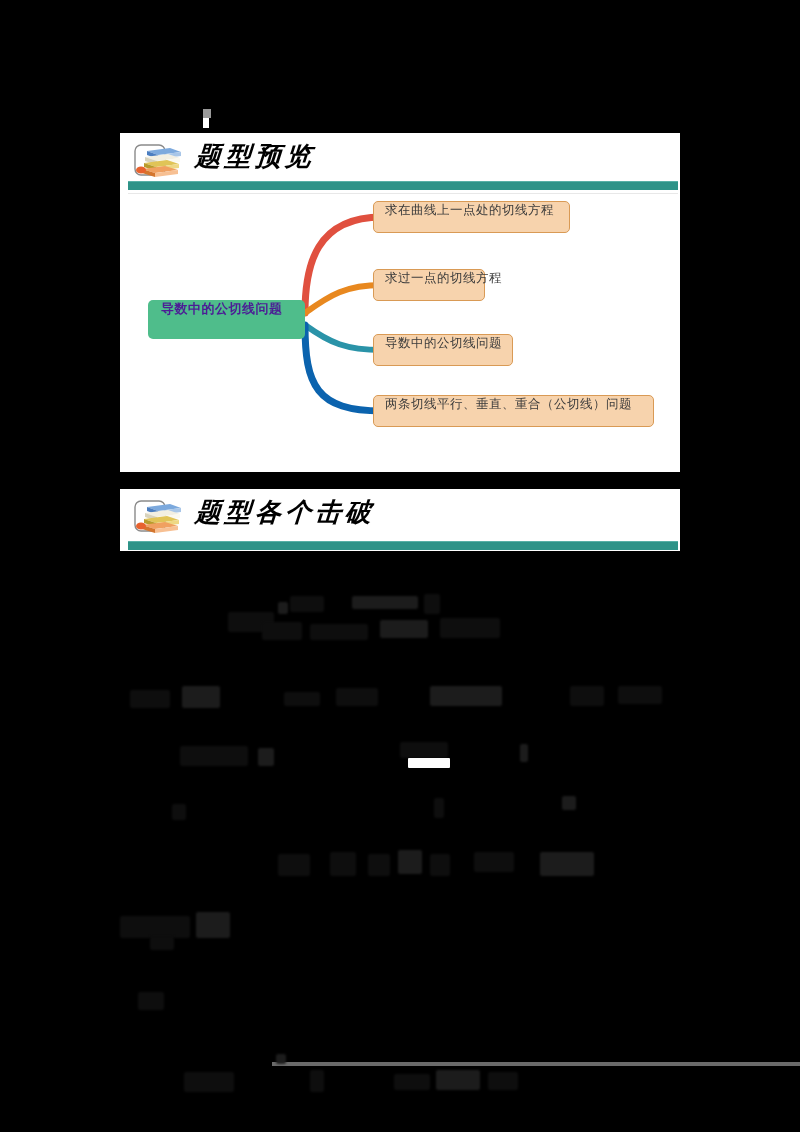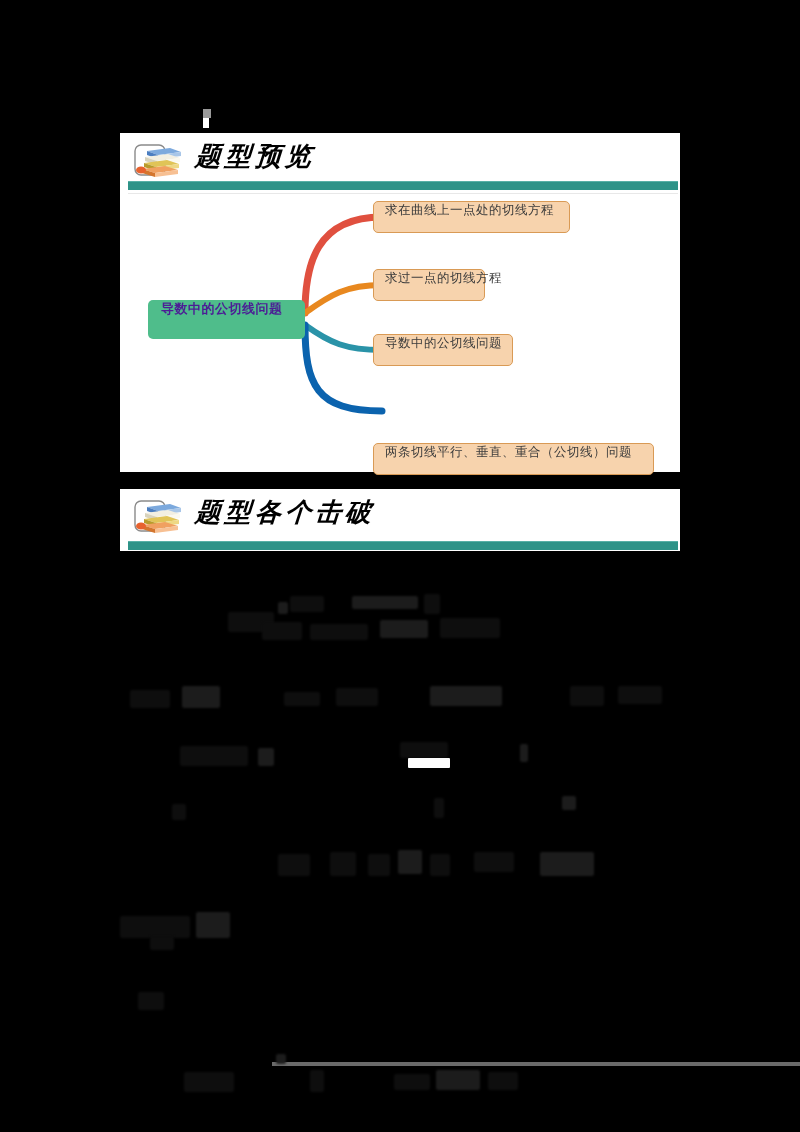--- a/index.html
+++ b/index.html
@@ -131,21 +131,21 @@
     border-radius: 5px;
     color: #3b3b3b;
     font-size: 12.5px;
     padding-left: 11px;
     padding-right: 11px;
     letter-spacing: 0.5px;
   }
   .leaf-0 { left: 253px; top: 6px;   width: 197px; height: 32px; }
   .leaf-1 { left: 253px; top: 74px;  width: 112px; height: 32px; }
   .leaf-2 { left: 253px; top: 139px; width: 140px; height: 32px; }
-  .leaf-3 { left: 253px; top: 200px; width: 281px; height: 32px; margin-top: 48px; }
+  .leaf-3 { left: 253px; top: 200px; width: 281px; height: 32px; }
 
   
   .body-content {
     position: absolute;
     left: 0;
     top: 560px;
     width: 800px;
     height: 572px;
     background: #000000;
     overflow: hidden;

